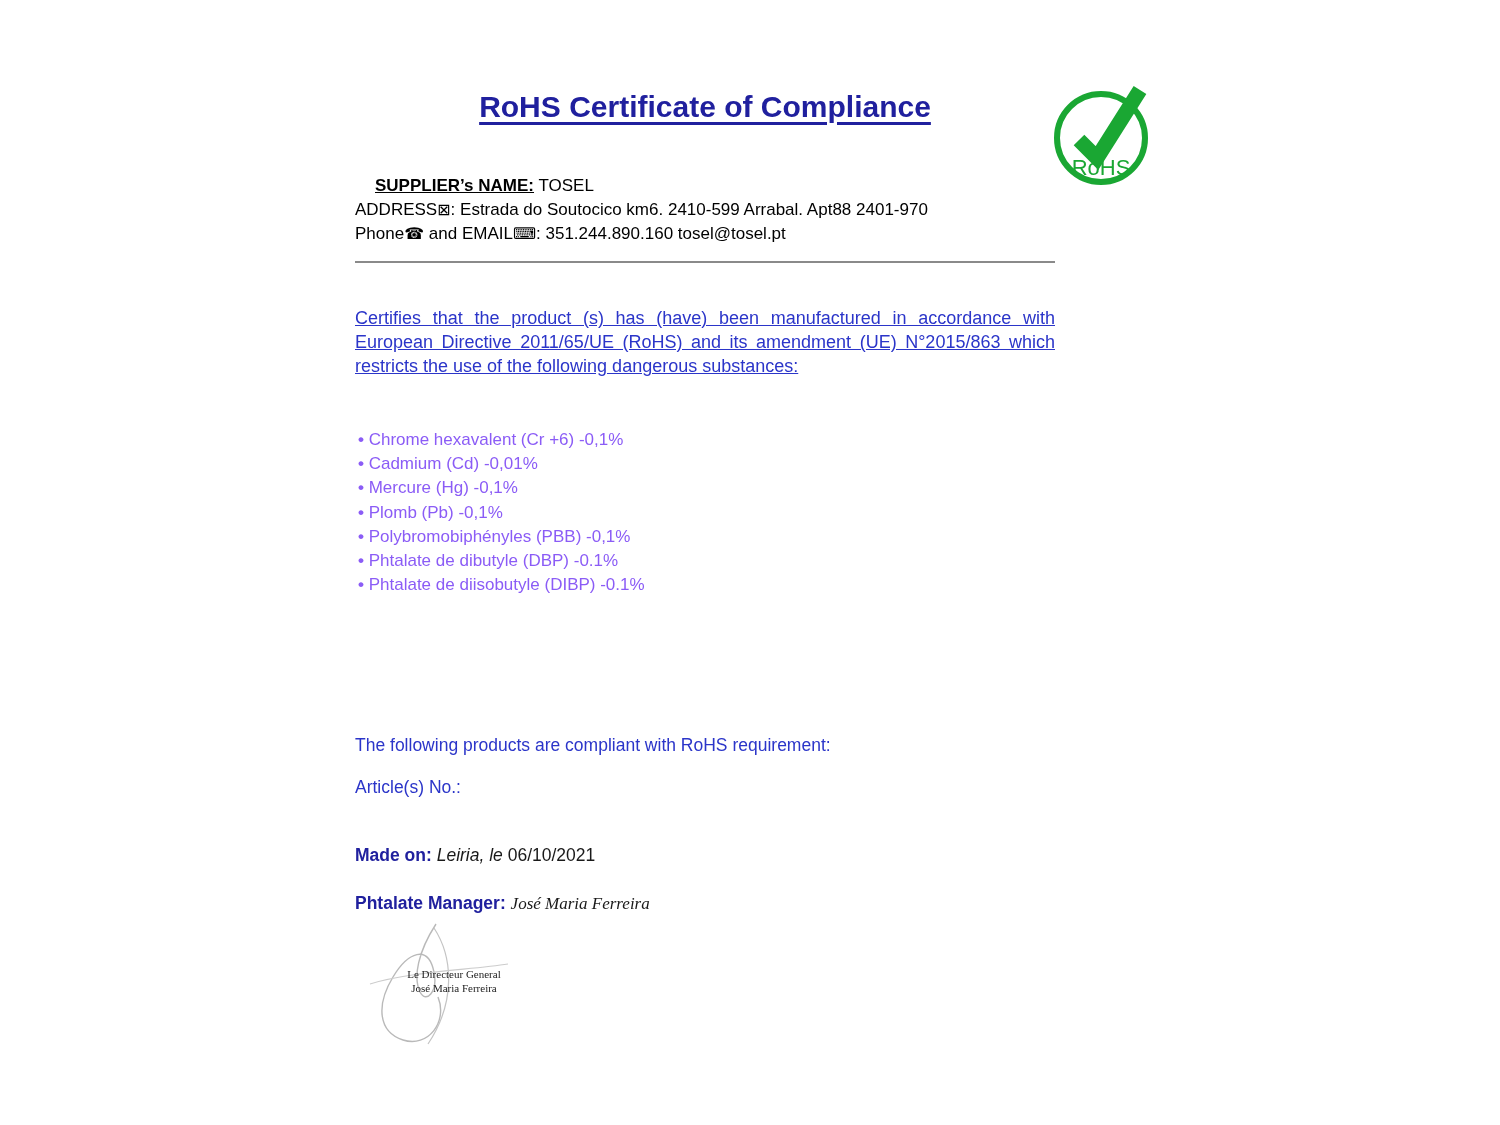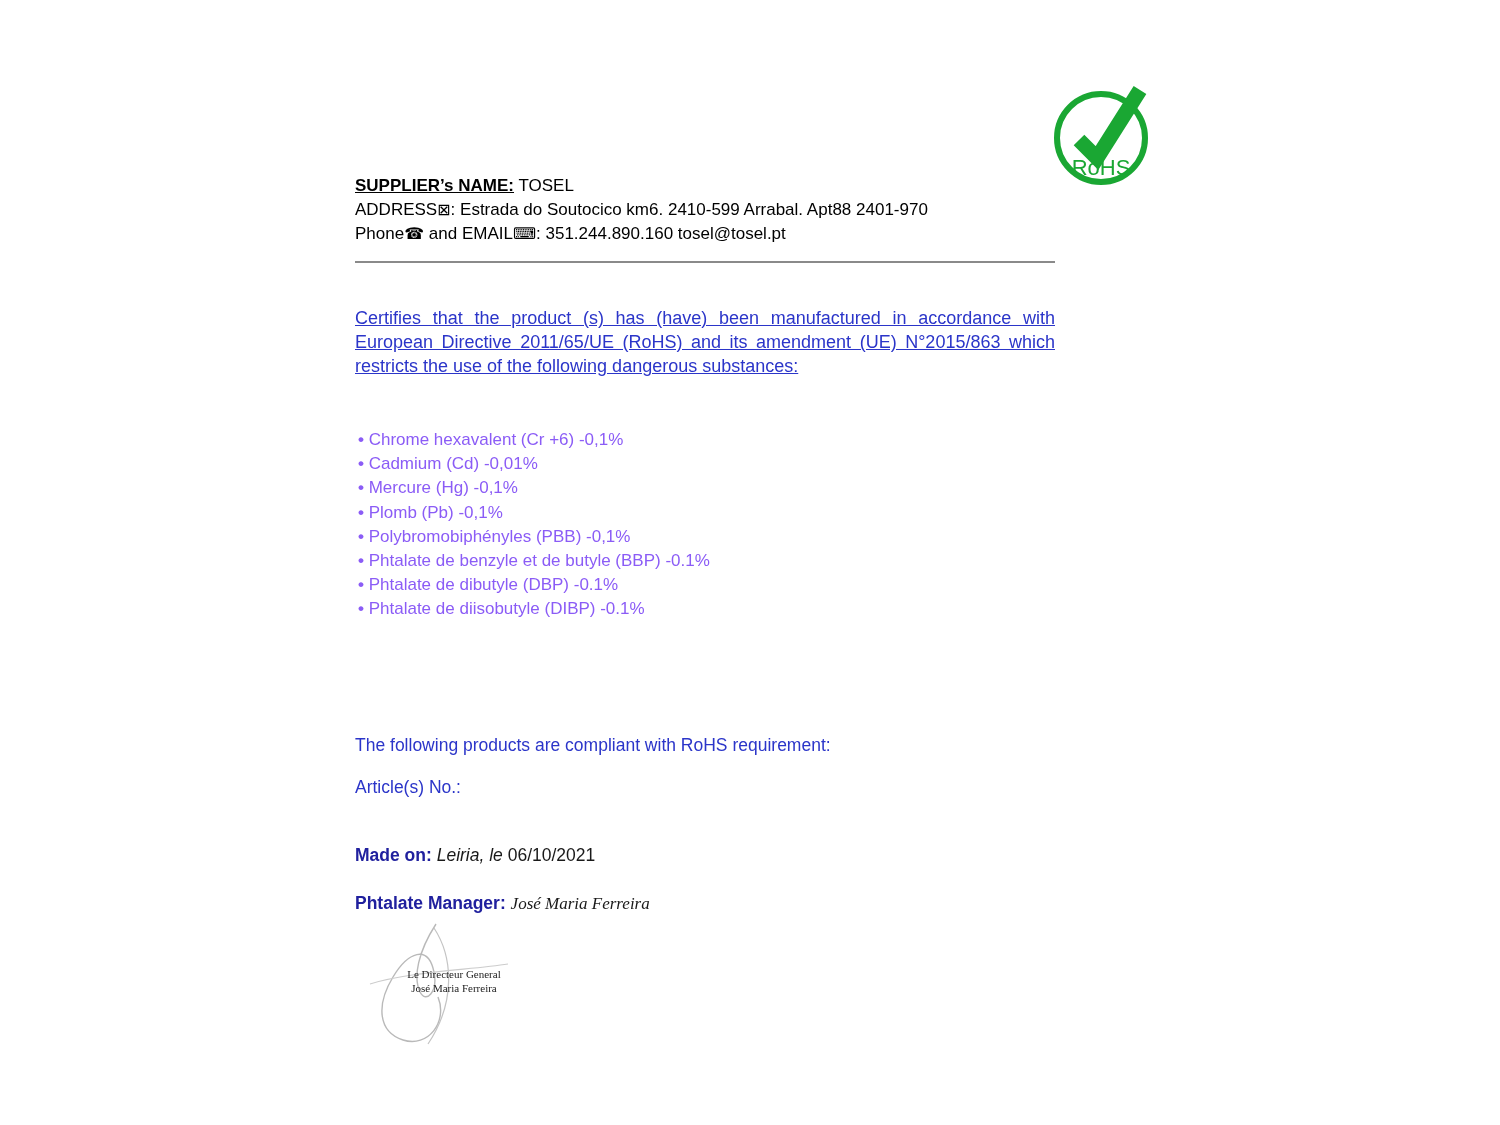--- a/index.html
+++ b/index.html
@@ -26,21 +26,21 @@
     color:var(--title-blue);
   }
   .doc-title span{text-decoration:underline;text-underline-offset:5px;}
 
   .rohs-logo{position:absolute;left:1050px;top:80px;width:102px;height:108px;}
 
   .supplier{
     position:absolute;left:355px;top:174px;width:720px;
     font-size:17px;line-height:24px;color:#000;
   }
-  .supplier .lbl{font-weight:bold;text-decoration:underline;}
+  .supplier .lbl{font-weight:bold;text-decoration:underline;margin-left:20px;}
   .supplier .icon{font-size:16px;position:relative;top:0px;}
 
   .rule{
     position:absolute;left:355px;top:261px;width:700px;height:0;
     border-top:2px solid #8a8a8a;
   }
 
   .certifies{
     position:absolute;left:355px;top:306px;width:700px;
     color:var(--body-blue);
@@ -72,20 +72,23 @@
     position:absolute;left:36px;top:45px;width:120px;
     font-family:"Liberation Serif", serif;
     font-size:11px;line-height:14px;color:#222;text-align:center;
   }
 </style>
 </head>
 <body>
 
 <div class="page">
 
+  <h1 class="doc-title">
+    <span>RoHS Certificate of Compliance</span>
+  </h1>
 
   <div class="rohs-logo">
     <svg width="102" height="108" viewBox="0 0 102 108">
       <circle cx="51" cy="58" r="44" fill="#ffffff" stroke="var(--rohs-green)" stroke-width="6"></circle>
       <path d="M29 60 L47 78 L90 10" fill="none" stroke="var(--rohs-green)" stroke-width="15" stroke-linecap="butt"></path>
       <text x="51" y="95" text-anchor="middle" font-family="Liberation Sans, sans-serif" font-size="22" fill="var(--rohs-green)"><tspan>RoHS</tspan></text>
     </svg>
   </div>
 
   <div class="supplier">
@@ -103,21 +106,20 @@
   <div class="rule"></div>
 
   <p class="certifies">Certifies that the product (s) has (have) been manufactured in accordance with European Directive 2011/65/UE (RoHS) and its amendment (UE) N°2015/863 which restricts the use of the following dangerous substances:</p>
 
   <ul class="substances">
     <li>Chrome hexavalent (Cr +6) -0,1%</li>
     <li>Cadmium (Cd) -0,01%</li>
     <li>Mercure (Hg) -0,1%</li>
     <li>Plomb (Pb) -0,1%</li>
     <li>Polybromobiphényles (PBB) -0,1%</li>
-    <li>Phtalate de benzyle et de butyle (BBP) -0.1%</li>
     <li>Phtalate de dibutyle (DBP) -0.1%</li>
     <li>Phtalate de diisobutyle (DIBP) -0.1%</li>
   </ul>
 
   <p class="blue-line article">Article(s) No.:</p>
 
   <p class="blue-line compliance">The following products are compliant with RoHS requirement:</p>
 
   <p class="made-on">
     <span class="lbl">Made on:</span>

